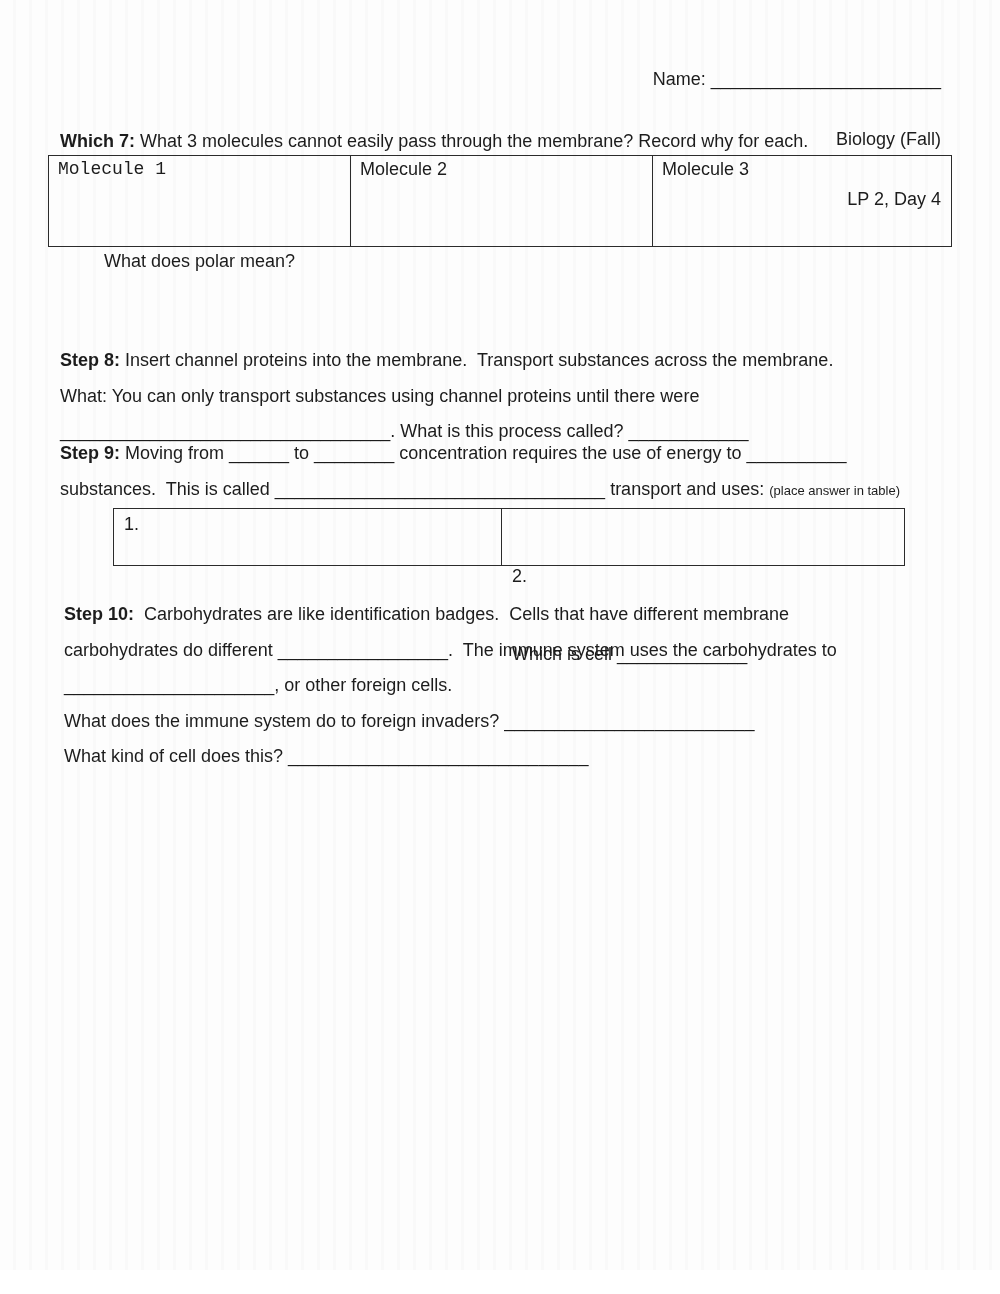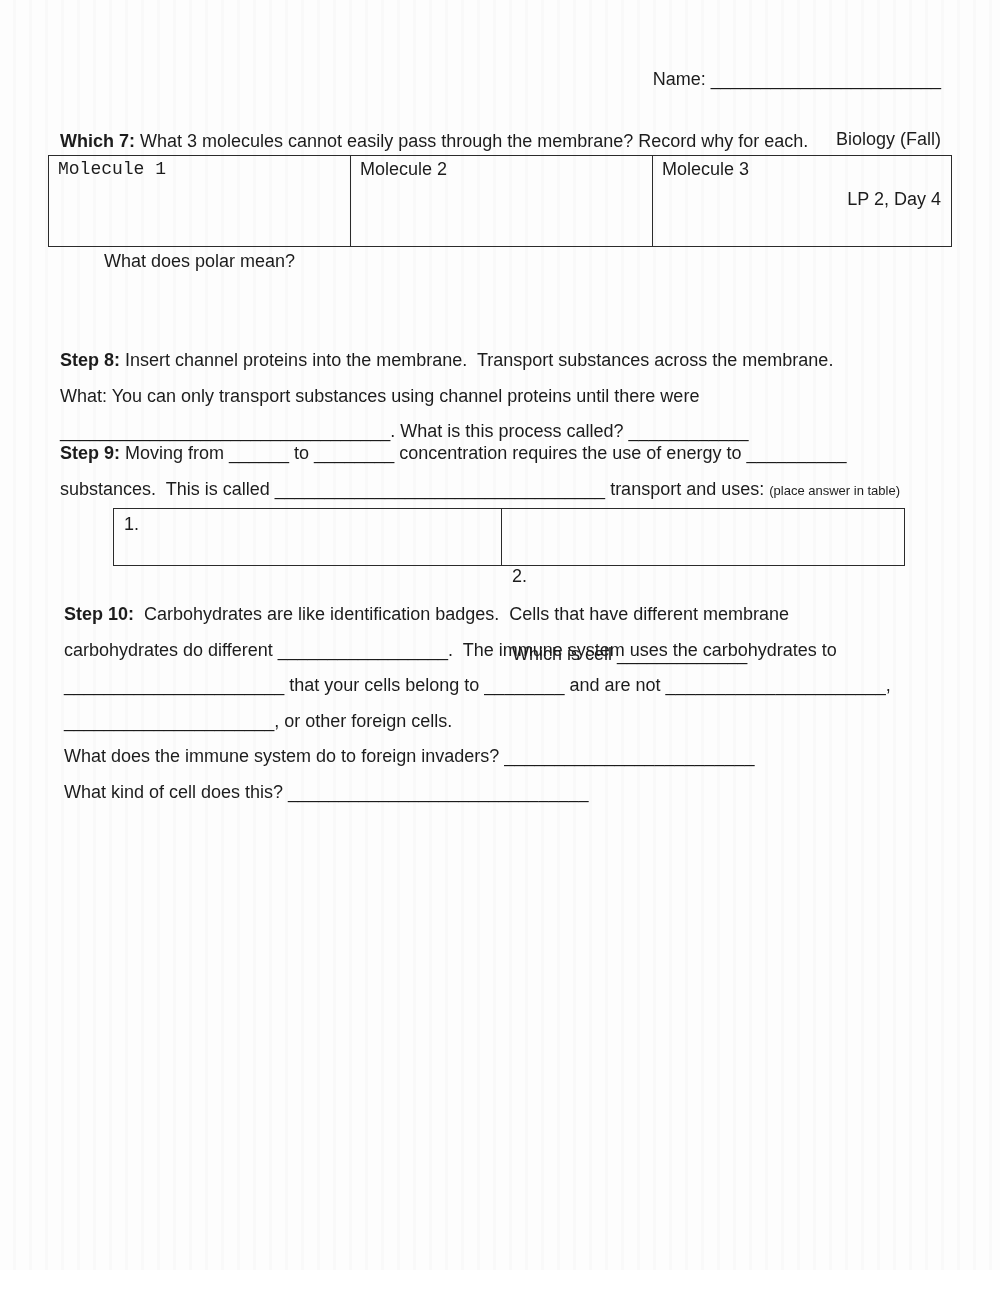--- a/index.html
+++ b/index.html
@@ -106,19 +106,18 @@
     <div class="cell c1">1.</div>
     <div class="cell c2">
       <div>2.</div>
       <div>Which is cell _____________</div>
     </div>
   </div>
 
   <div class="abs" style="left:64px; top:597px;">
     <div class="line"><span class="b">Step 10:</span><span>  Carbohydrates are like identification badges.  Cells that have different membrane</span></div>
     <div class="line">carbohydrates do different _________________.  The immune system uses the carbohydrates to</div>
-    <div class="line">______________________ that your cells belong to ________ and are not ______________________,</div>
     <div class="line">_____________________, or other foreign cells.</div>
     <div class="line">What does the immune system do to foreign invaders? _________________________</div>
     <div class="line">What kind of cell does this? ______________________________</div>
   </div>
 
 </div>
 
 </body></html>

